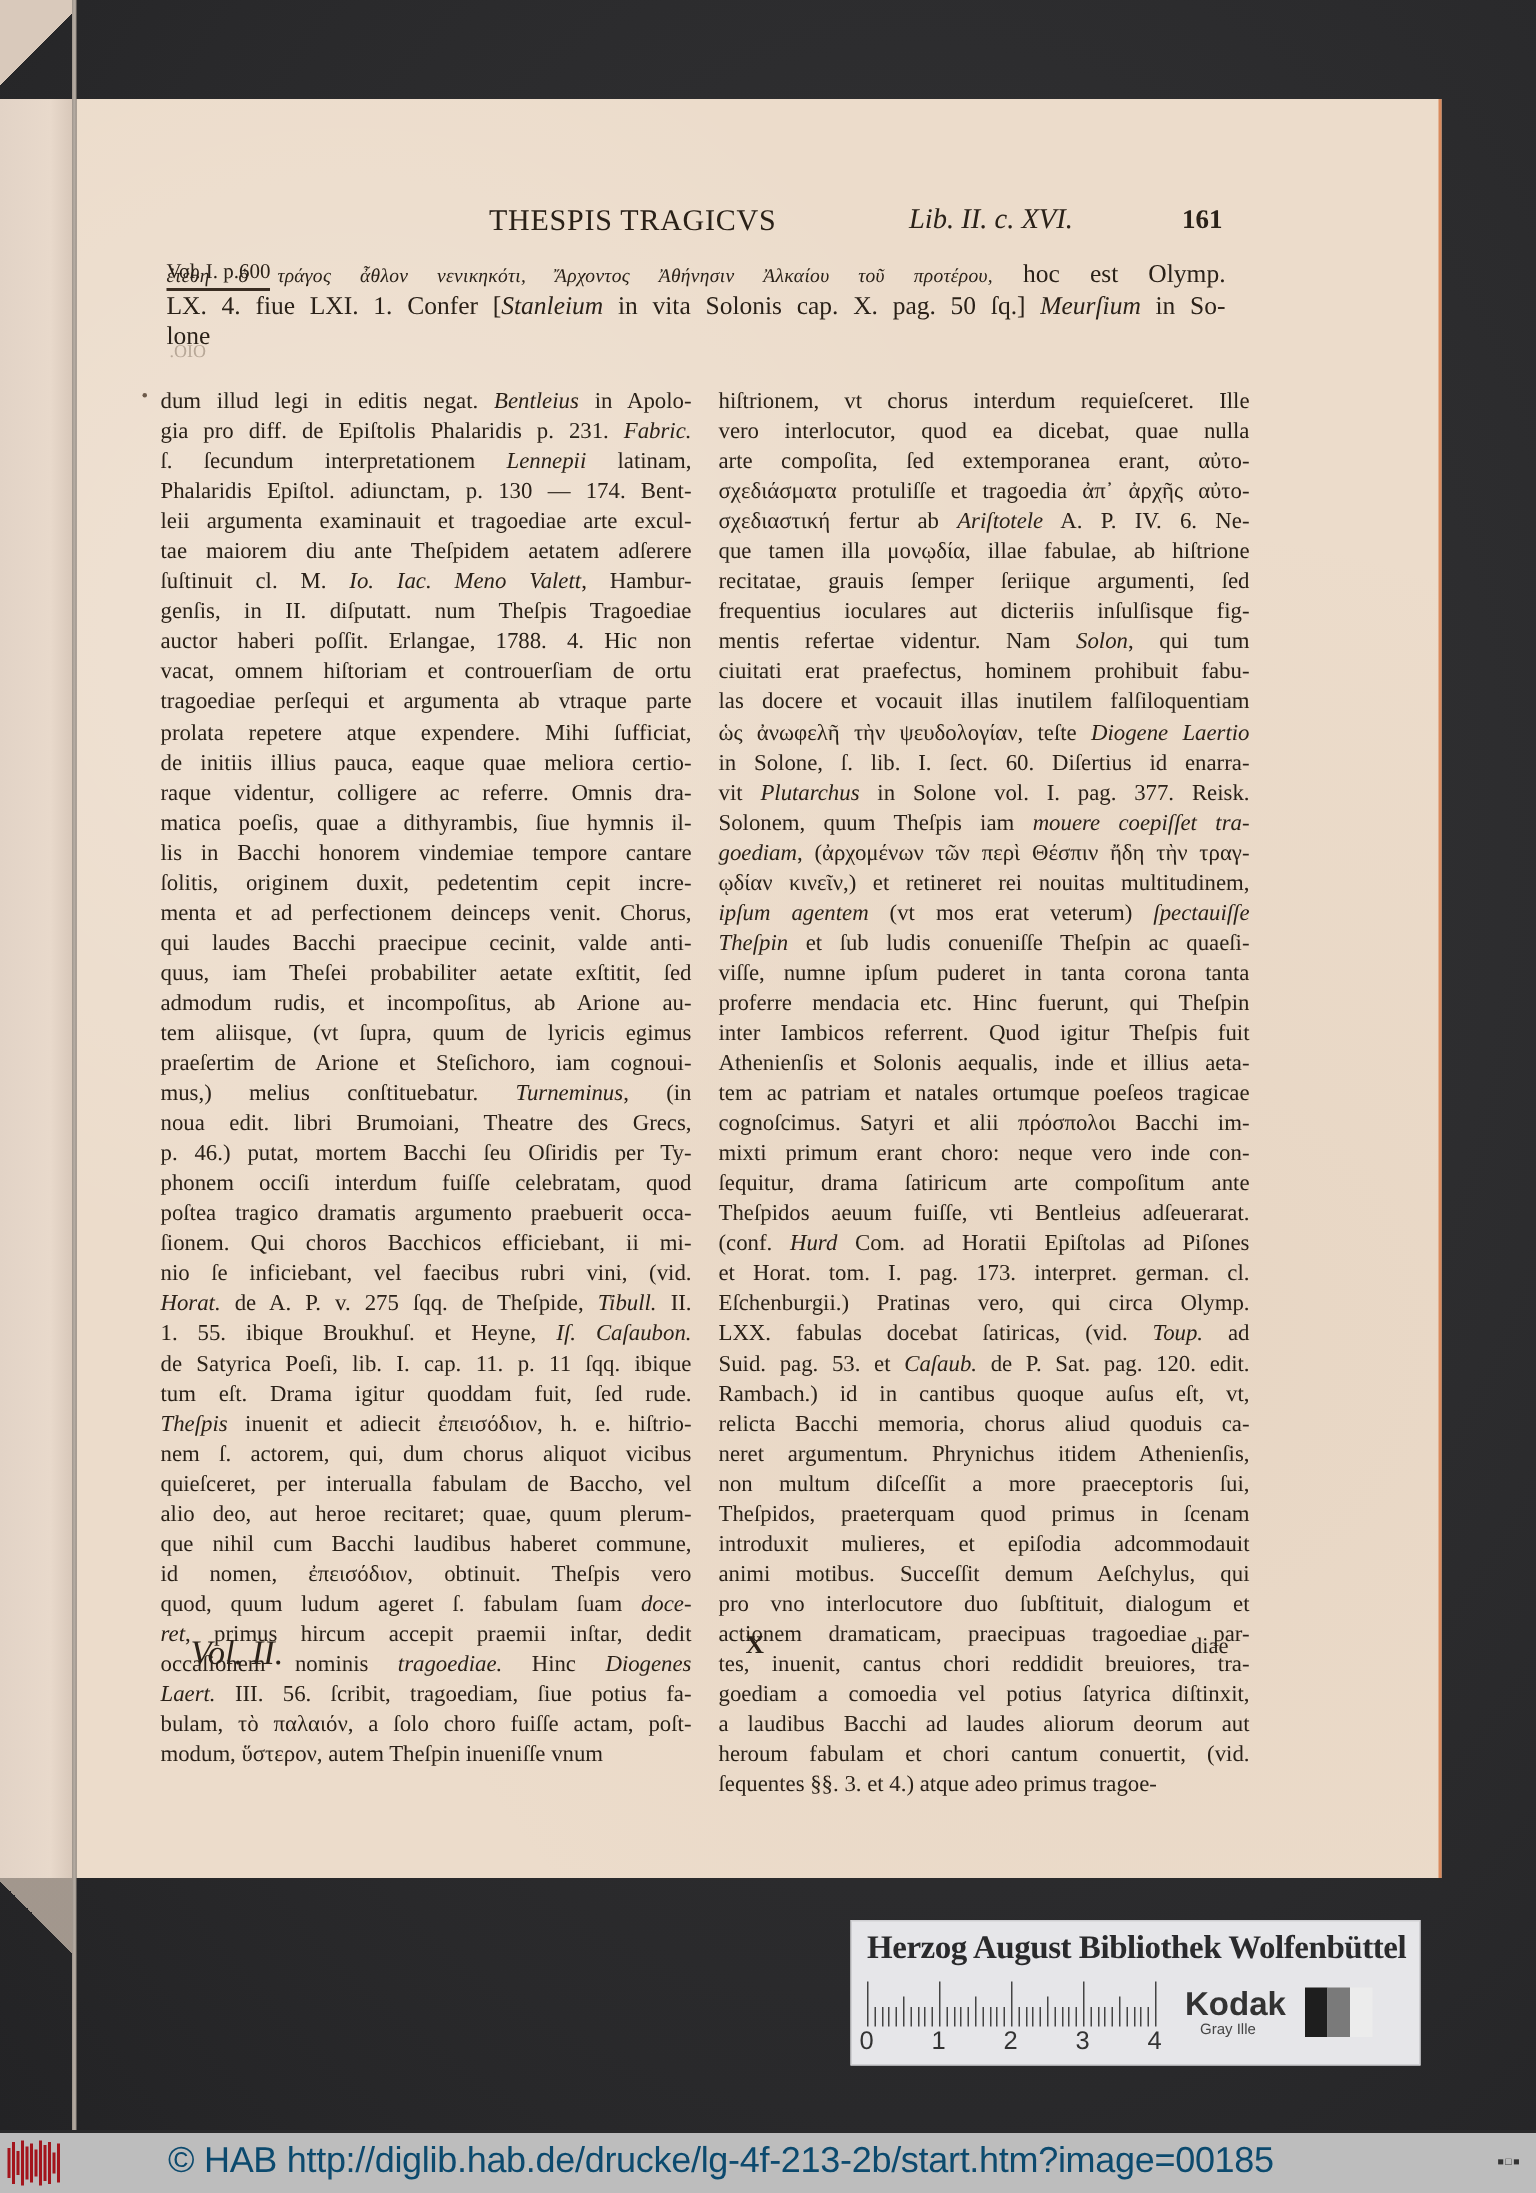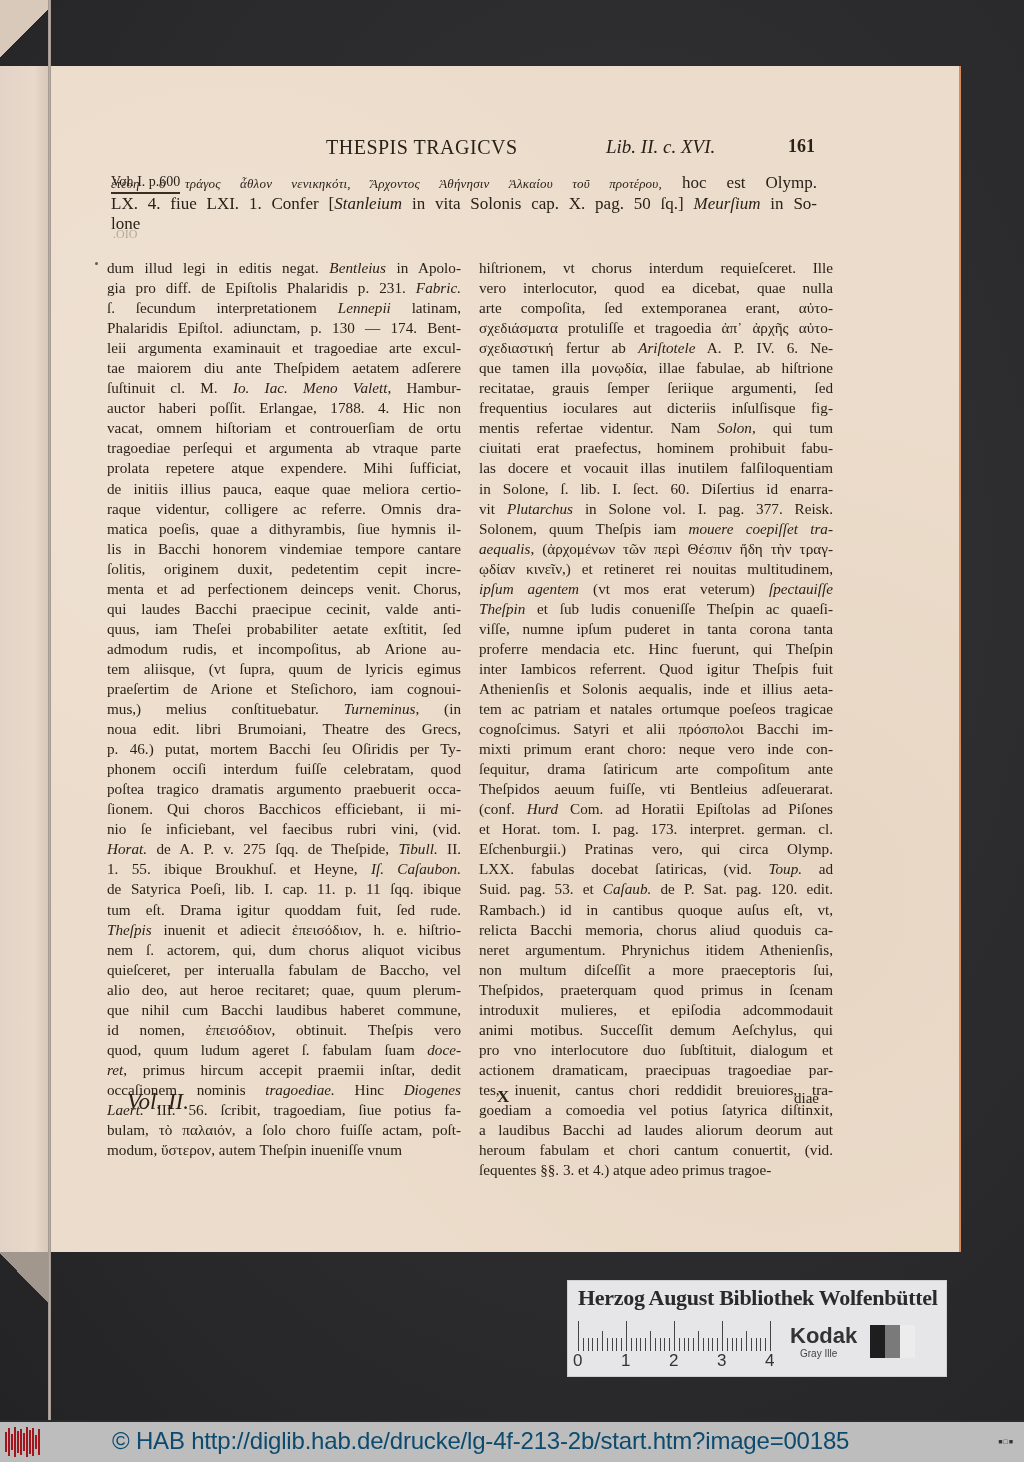--- a/index.html
+++ b/index.html
@@ -136,20 +136,21 @@
   <div class="dot-mark"></div>
 
   <div class="col col-left" id="col-left">
       <span class="line">dum illud legi in editis negat. <i>Bentleius</i> in Apolo-</span>
       <span class="line">gia pro diff. de Epiſtolis Phalaridis p. 231. <i>Fabric.</i></span>
       <span class="line">ſ. ſecundum interpretationem <i>Lennepii</i> latinam,</span>
       <span class="line">Phalaridis Epiſtol. adiunctam, p. 130 — 174. Bent-</span>
       <span class="line">leii argumenta examinauit et tragoediae arte excul-</span>
       <span class="line">tae maiorem diu ante Theſpidem aetatem adſerere</span>
       <span class="line">ſuſtinuit cl. M. <i>Io. Iac. Meno Valett</i>, Hambur-</span>
+      <span class="line">genſis, in II. diſputatt. num Theſpis Tragoediae</span>
       <span class="line">auctor haberi poſſit. Erlangae, 1788. 4.   Hic non</span>
       <span class="line">vacat, omnem hiſtoriam et controuerſiam de ortu</span>
       <span class="line">tragoediae perſequi et argumenta ab vtraque parte</span>
       <span class="line">prolata repetere atque expendere.   Mihi ſufficiat,</span>
       <span class="line">de initiis illius pauca, eaque quae meliora certio-</span>
       <span class="line">raque videntur, colligere ac referre.   Omnis dra-</span>
       <span class="line">matica poeſis, quae a dithyrambis, ſiue hymnis il-</span>
       <span class="line">lis in Bacchi honorem vindemiae tempore cantare</span>
       <span class="line">ſolitis, originem duxit, pedetentim cepit incre-</span>
       <span class="line">menta et ad perfectionem deinceps venit.   Chorus,</span>
@@ -187,24 +188,25 @@
       <span class="line">vero interlocutor, quod ea dicebat, quae nulla</span>
       <span class="line">arte compoſita, ſed extemporanea erant, αὐτο-</span>
       <span class="line">σχεδιάσματα protuliſſe et tragoedia ἀπ᾽ ἀρχῆς αὐτο-</span>
       <span class="line">σχεδιαστική fertur ab <i>Ariſtotele</i> A. P. IV. 6.   Ne-</span>
       <span class="line">que tamen illa μονῳδία, illae fabulae, ab hiſtrione</span>
       <span class="line">recitatae, grauis ſemper ſeriique argumenti, ſed</span>
       <span class="line">frequentius ioculares aut dicteriis inſulſisque fig-</span>
       <span class="line">mentis refertae videntur.   Nam <i>Solon</i>, qui tum</span>
       <span class="line">ciuitati erat praefectus, hominem prohibuit fabu-</span>
       <span class="line">las docere et vocauit illas inutilem falſiloquentiam</span>
+      <span class="line">ὡς ἀνωφελῆ τὴν ψευδολογίαν, teſte <i>Diogene Laertio</i></span>
       <span class="line">in Solone, ſ. lib. I. ſect. 60.   Diſertius id enarra-</span>
       <span class="line">vit <i>Plutarchus</i> in Solone vol. I. pag. 377. Reisk.</span>
       <span class="line">Solonem, quum Theſpis iam <i>mouere coepiſſet tra-</i></span>
-      <span class="line"><i>aequalis</i>, (ἀρχομένων τῶν περὶ Θέσπιν ἤδη τὴν τραγ-</span>
+      <span class="line"><i>goediam</i>, (ἀρχομένων τῶν περὶ Θέσπιν ἤδη τὴν τραγ-</span>
       <span class="line">ῳδίαν κινεῖν,) et retineret rei nouitas multitudinem,</span>
       <span class="line"><i>ipſum agentem</i> (vt mos erat veterum) <i>ſpectauiſſe</i></span>
       <span class="line"><i>Theſpin</i> et ſub ludis conueniſſe Theſpin ac quaeſi-</span>
       <span class="line">viſſe, numne ipſum puderet in tanta corona tanta</span>
       <span class="line">proferre mendacia etc.   Hinc fuerunt, qui Theſpin</span>
       <span class="line">inter Iambicos referrent.   Quod igitur Theſpis fuit</span>
       <span class="line">Athenienſis et Solonis aequalis, inde et illius aeta-</span>
       <span class="line">tem ac patriam et natales ortumque poeſeos tragicae</span>
       <span class="line">cognoſcimus.   Satyri et alii πρόσπολοι Bacchi im-</span>
       <span class="line">mixti primum erant choro: neque vero inde con-</span>

